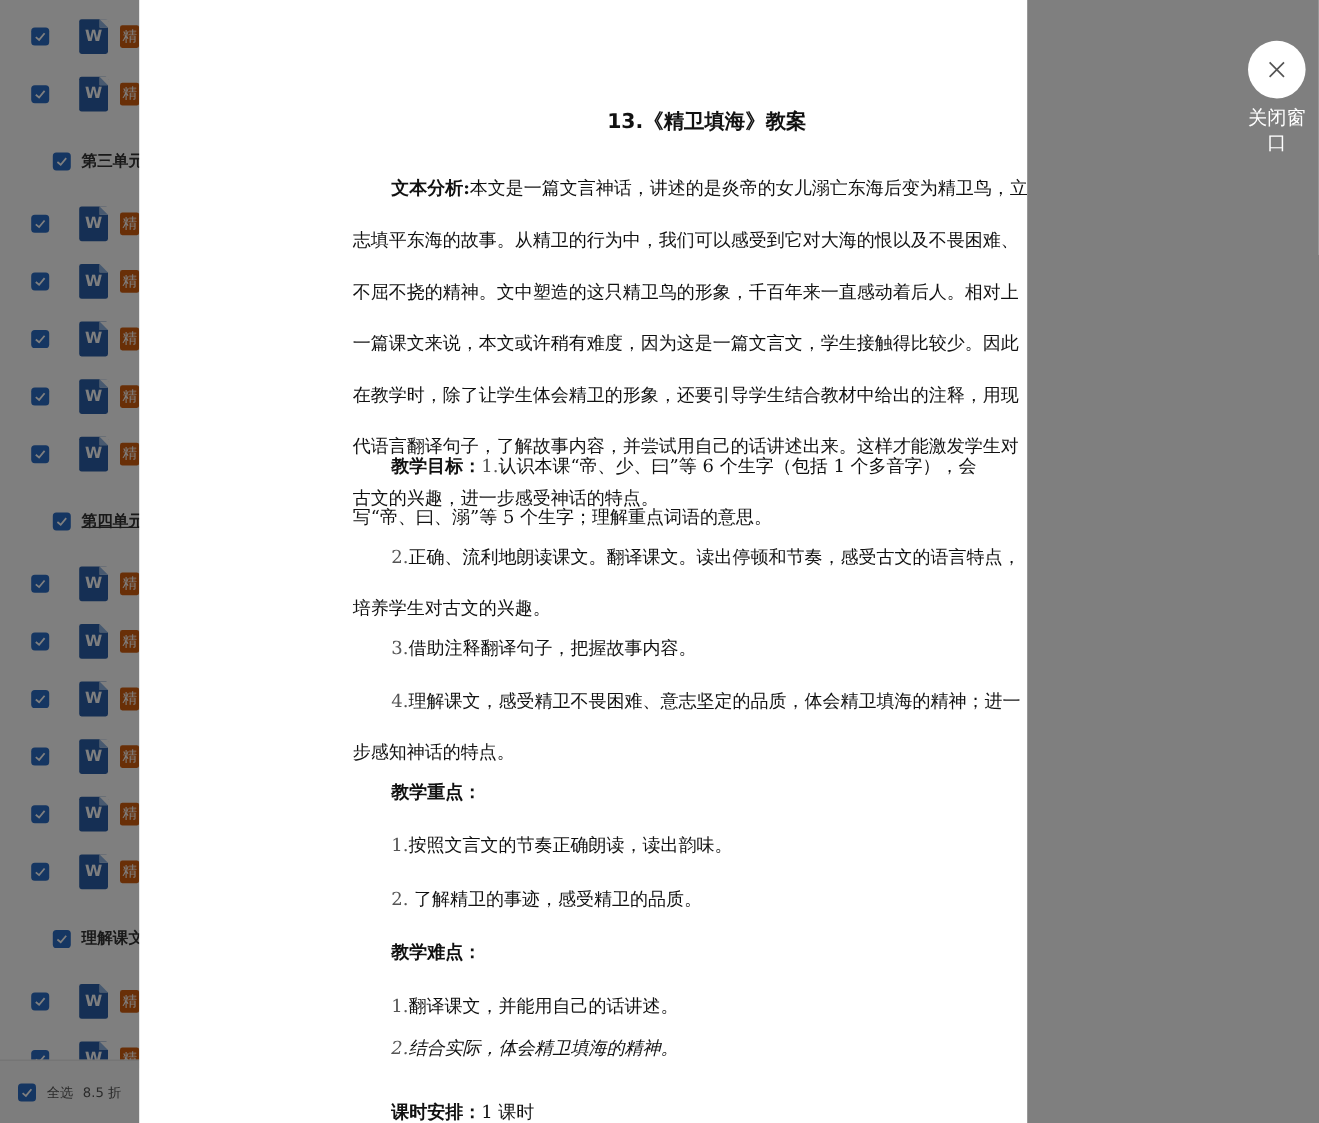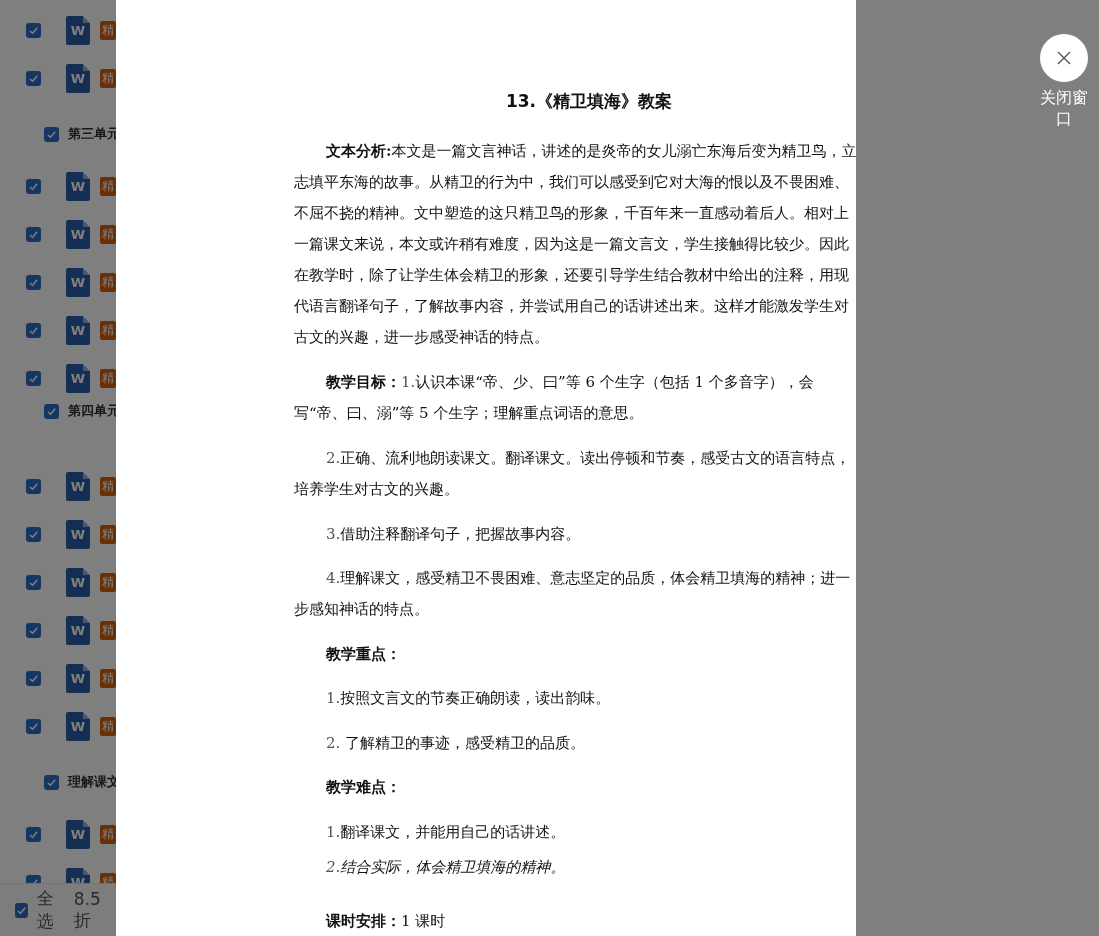--- a/index.html
+++ b/index.html
@@ -30,21 +30,21 @@
   .word-icon:after {
     content:""; position:absolute; right:0; top:0; width:0; height:0;
     border-top:7px solid #ffffff; border-left:7px solid #8fb3e0;
   }
   .tag {
     background:#d35f0f; color:#fff; font-size:12px; padding:1px 2px; border-radius:2px;
   }
   .bottom-bar {
     position:absolute; left:0; top:883px; width:116px; height:53px; background:#fafafa;
     border-top:1px solid #e6e6e6; display:flex; align-items:center; padding-left:15px;
-    box-sizing:border-box; font-size:17px; color:#555;
+    box-sizing:border-box; font-size:11px; color:#555;
   }
   .bottom-bar .cb { margin-right:9px; }
   .bottom-bar .discount { margin-left:8px; }
 
   
   .overlay { position:absolute; left:0; top:0; width:1099px; height:936px; background:rgba(0,0,0,0.5); }
 
   
   .modal {
     position:absolute; left:116px; top:0; width:740px; height:936px; background:#ffffff;
@@ -52,21 +52,21 @@
   }
   .doc {
     position:absolute; left:178px; top:0; width:565px;
     font-family:"DejaVu Serif", "Liberation Serif", serif; color:#111;
     font-size:15px;
   }
   .doc-title {
     position:absolute; left:0; top:90px; width:590px; text-align:center;
     font-weight:bold; font-size:17px; font-family:"DejaVu Sans","Liberation Sans",sans-serif;
   }
-  .para { position:absolute; left:0; width:565px; line-height:31px; margin:0; }
+  .para { position:absolute; left:0; width:565px; line-height:43px; margin:0; }
   .indent { text-indent:32px; }
   .b { font-weight:bold; }
   .num { color:#555; }
 
   
   .close-wrap { position:absolute; left:1036px; top:34px; width:56px; text-align:center; }
   .close-btn {
     width:48px; height:48px; border-radius:50%; background:#ffffff; margin:0 auto;
     display:flex; align-items:center; justify-content:center; cursor:pointer;
   }
@@ -78,21 +78,21 @@
 <div class="bg-list">
   <div id="units">
       <div class="unit-header" style="top: 125px;">
         <span class="cb">
           <svg viewBox="0 0 12 12">
             <path d="M2 6.5 L5 9 L10 3" stroke="#fff" stroke-width="1.6" fill="none"></path>
           </svg>
         </span>
         <span>第三单元</span>
       </div>
-      <div class="unit-header" style="top: 402px;">
+      <div class="unit-header" style="top: 425px; text-decoration: underline;">
         <span class="cb">
           <svg viewBox="0 0 12 12">
             <path d="M2 6.5 L5 9 L10 3" stroke="#fff" stroke-width="1.6" fill="none"></path>
           </svg>
         </span>
         <span>第四单元</span>
       </div>
       <div class="unit-header" style="top: 773px;">
         <span class="cb">
           <svg viewBox="0 0 12 12">

